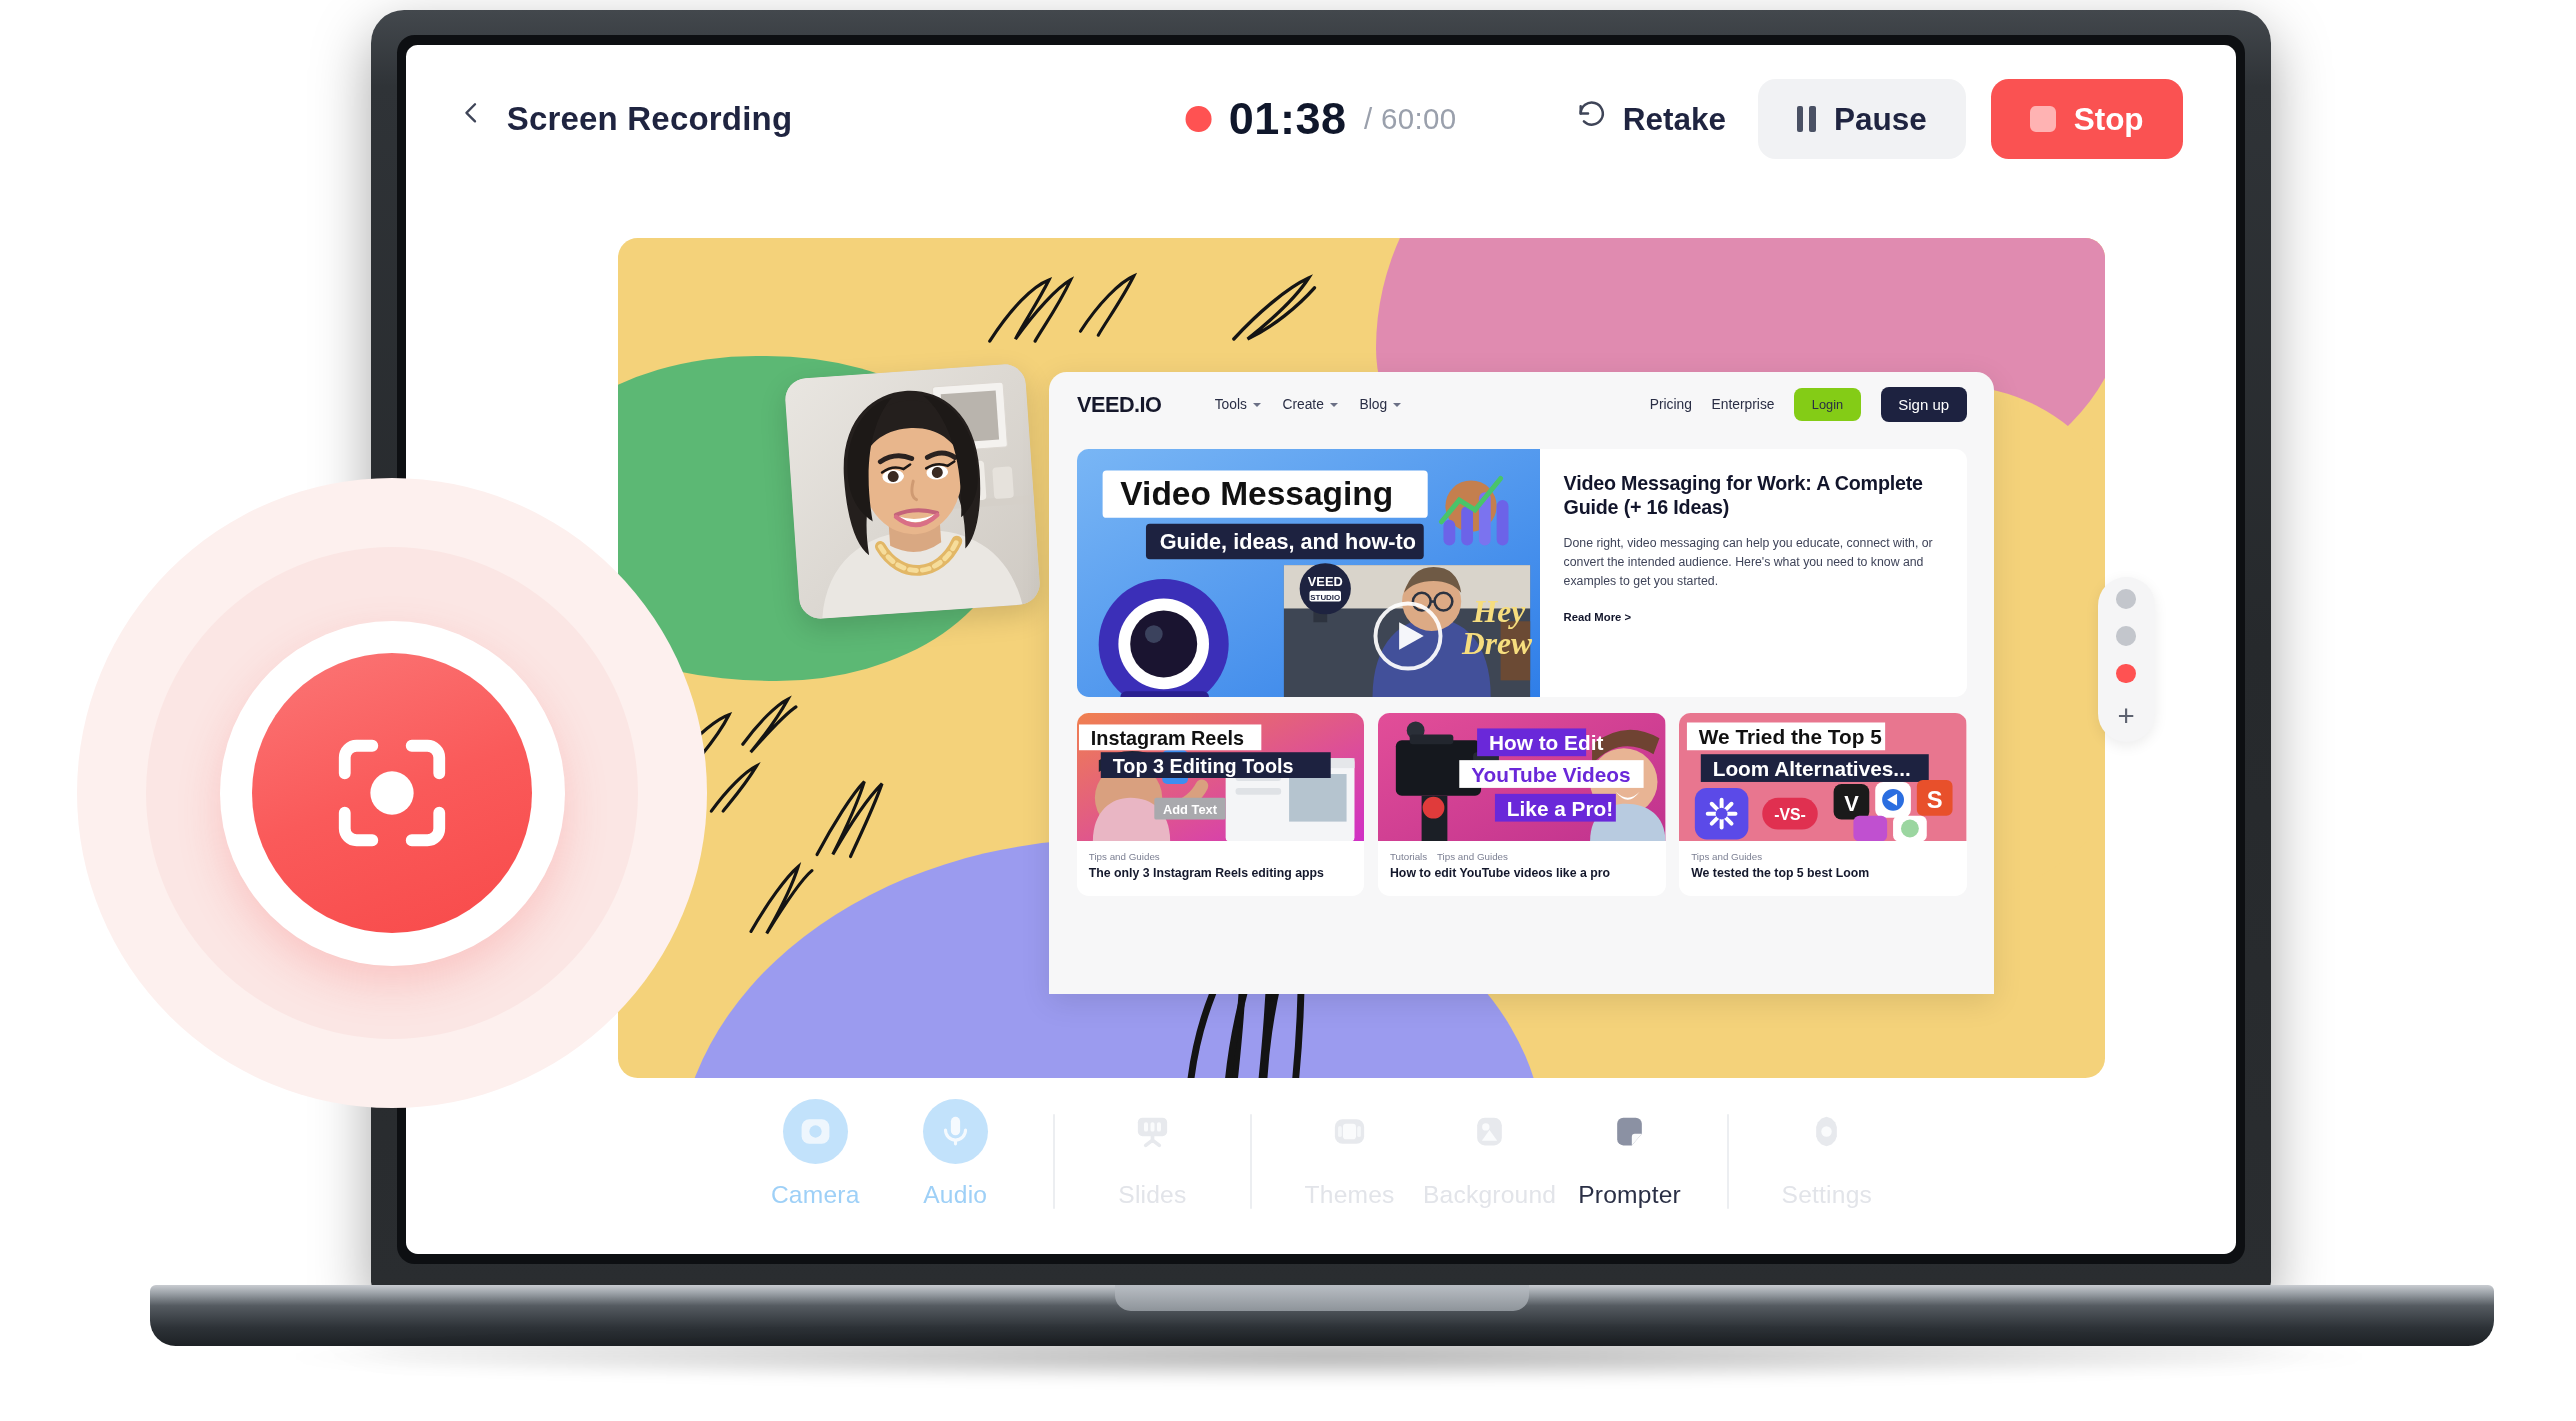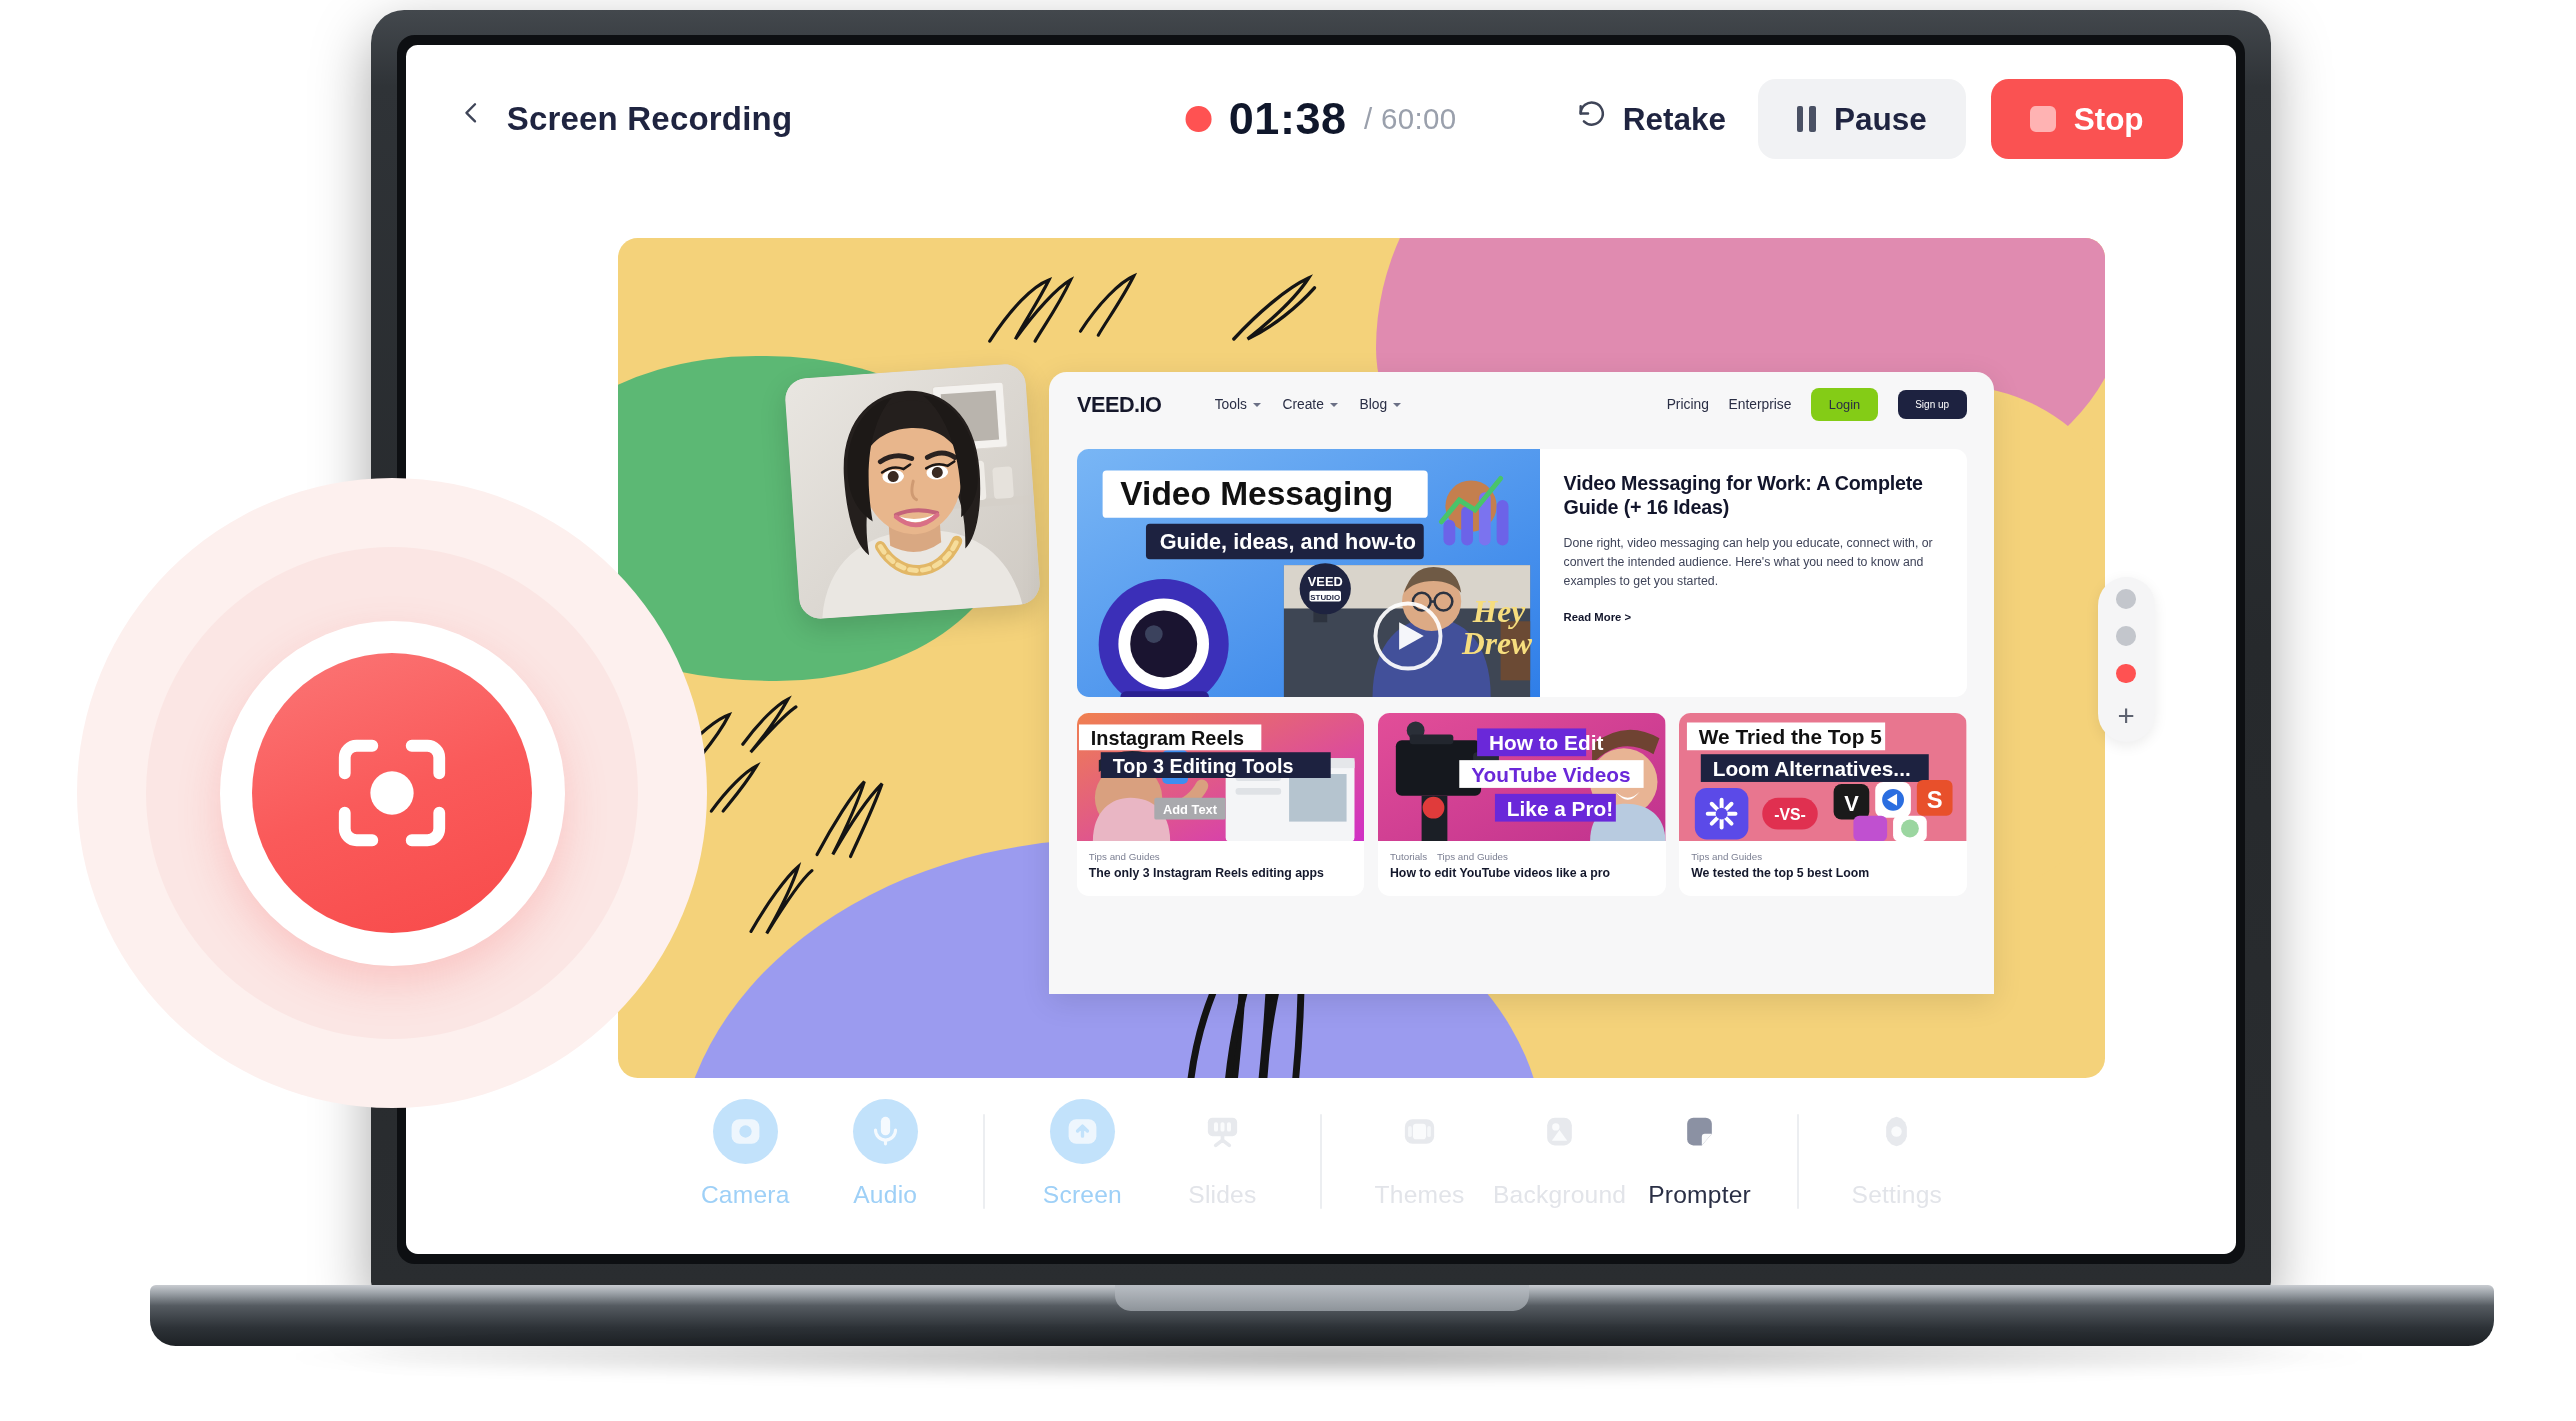--- a/index.html
+++ b/index.html
@@ -138,21 +138,21 @@
     height: 65px; display:flex; align-items:center;
     padding: 0 27.6px; gap: 25.6px;
   }
   .brand { font-size:21.7px; font-weight:800; color:#16182b; letter-spacing:-0.5px; }
   .nav-links { display:flex; align-items:center; gap:21.7px; margin-left: 27.6px; }
   .nav-link { font-size:13.8px; color:#2a2e45; display:flex; align-items:center; gap:5.9px; }
   .caret { width:0;height:0;border-left:4.9px solid transparent;border-right:4.9px solid transparent;border-top:4.9px solid #6b7085; }
   .nav-right { margin-left:auto; display:flex; align-items:center; gap:19.7px; }
   .nav-right .nl { font-size:13.8px; color:#2a2e45; }
   .btn-login { font-size:12.8px; color:#2a2e45; background:#84cc16; border:none; border-radius:7.9px; padding:8.9px 17.7px; font-family:"Liberation Sans",sans-serif; cursor:pointer; }
-  .btn-signup { font-size:10px; color:#fff; background:#1d2240; border:none; border-radius:7.9px; padding:8.9px 17.7px; font-family:"Liberation Sans",sans-serif; cursor:pointer; }
+  .btn-signup { font-size:15px; color:#fff; background:#1d2240; border:none; border-radius:7.9px; padding:8.9px 17.7px; font-family:"Liberation Sans",sans-serif; cursor:pointer; }
 
   .hero {
     margin: 11.8px 27.6px 0 27.6px; background:#fff; border-radius:11.8px;
     display:flex; overflow:hidden; height: 248px;
   }
   .hero-thumb { width: 463px; flex:none; position:relative; overflow:hidden; }
   .hero-thumb svg { display:block; width:100%; height:100%; }
   .hero-text { padding: 21.7px 23.6px; flex:1; }
   .hero-title { font-size:19.7px; line-height:1.26; font-weight:800; color:#12152b; letter-spacing:-0.2px; }
   .hero-desc { margin-top:13.8px; font-size:12.3px; line-height:1.55; color:#3f4459; }
@@ -573,29 +573,20 @@
                   <rect x="9" y="2.5" width="6" height="12" rx="3"></rect>
                   <path d="M5.5 11a6.5 6.5 0 0 0 13 0" stroke="#fff" stroke-width="2" fill="none" stroke-linecap="round"></path>
                   <rect x="11" y="17" width="2" height="4" rx="1"></rect>
                 </svg>
             </span>
             <span class="tool-lb">Audio</span>
           </div>
 
           <div class="divider"></div>
 
-          <div class="tool on">
-            <span class="tool-ic">
-              <svg width="37" height="37" viewBox="0 0 24 24" fill="#ffffff" opacity=".72">
-                  <rect x="3" y="4" width="18" height="16" rx="5"></rect>
-                  <path d="M12 15V9M12 8.5l-3.2 3.2M12 8.5l3.2 3.2" stroke="#c2e2fb" stroke-width="2.2" fill="none" stroke-linecap="round" stroke-linejoin="round"></path>
-                </svg>
-            </span>
-            <span class="tool-lb">Screen</span>
-          </div>
 
           <div class="tool off">
             <span class="tool-ic">
               <svg width="37" height="37" viewBox="0 0 24 24" fill="#e7e9ed">
                   <rect x="2.5" y="3" width="19" height="12" rx="3"></rect>
                   <rect x="6.5" y="6" width="2.6" height="6" rx="1.2" fill="#fafbfc"></rect>
                   <rect x="10.7" y="6" width="2.6" height="6" rx="1.2" fill="#fafbfc"></rect>
                   <rect x="14.9" y="6" width="2.6" height="6" rx="1.2" fill="#fafbfc"></rect>
                   <path d="M12 15v2.6M12 17.6L7.6 21M12 17.6L16.4 21" stroke="#e7e9ed" stroke-width="2.4" fill="none" stroke-linecap="round"></path>
                 </svg>

